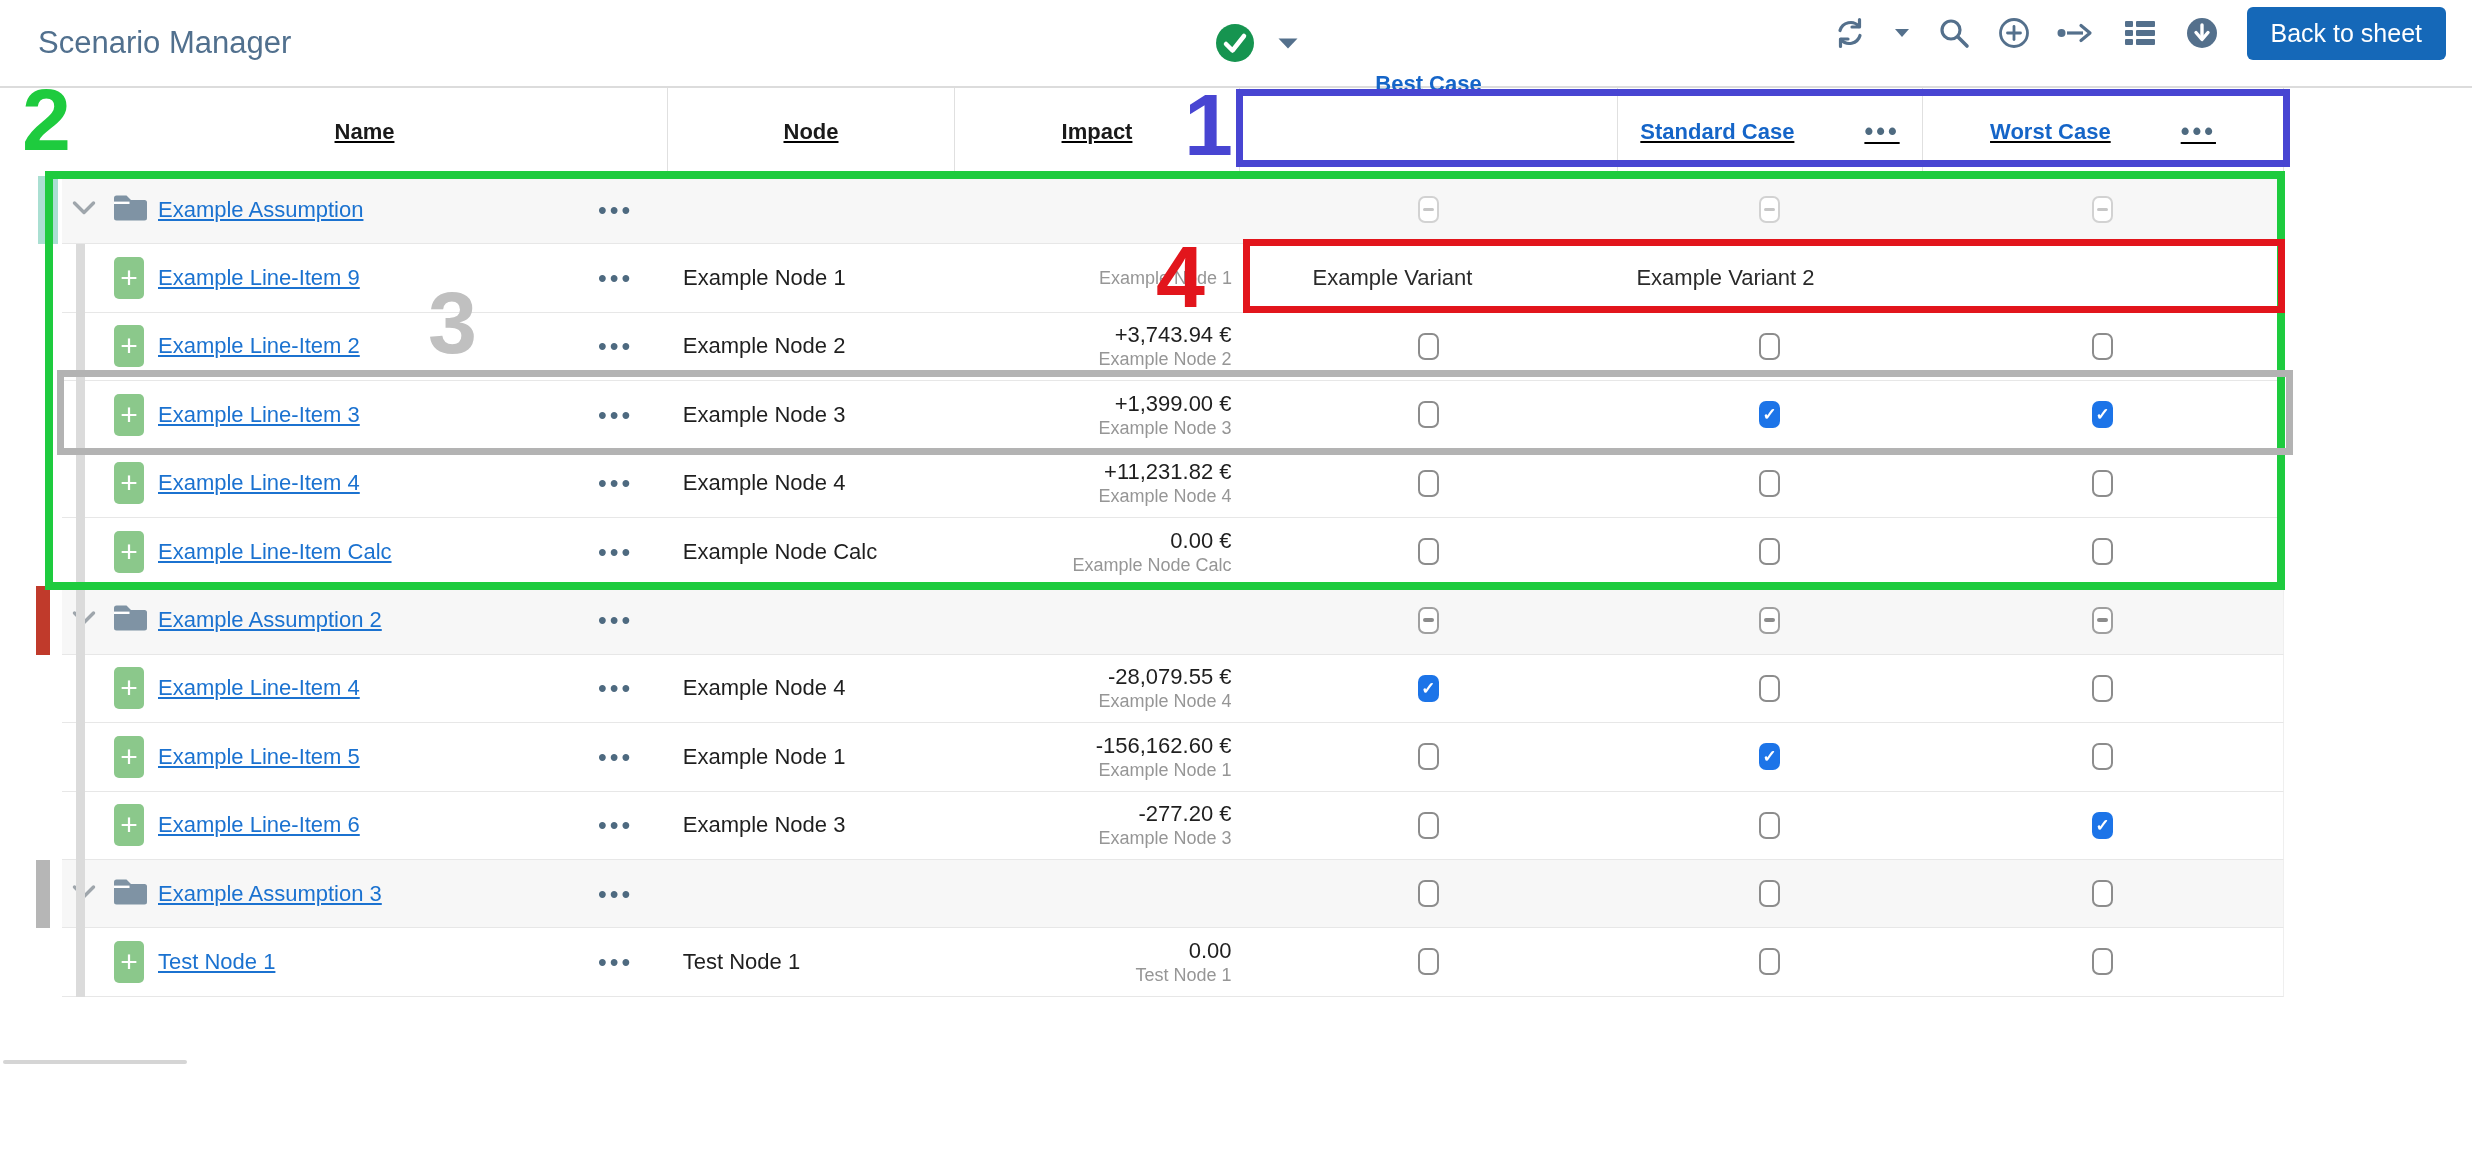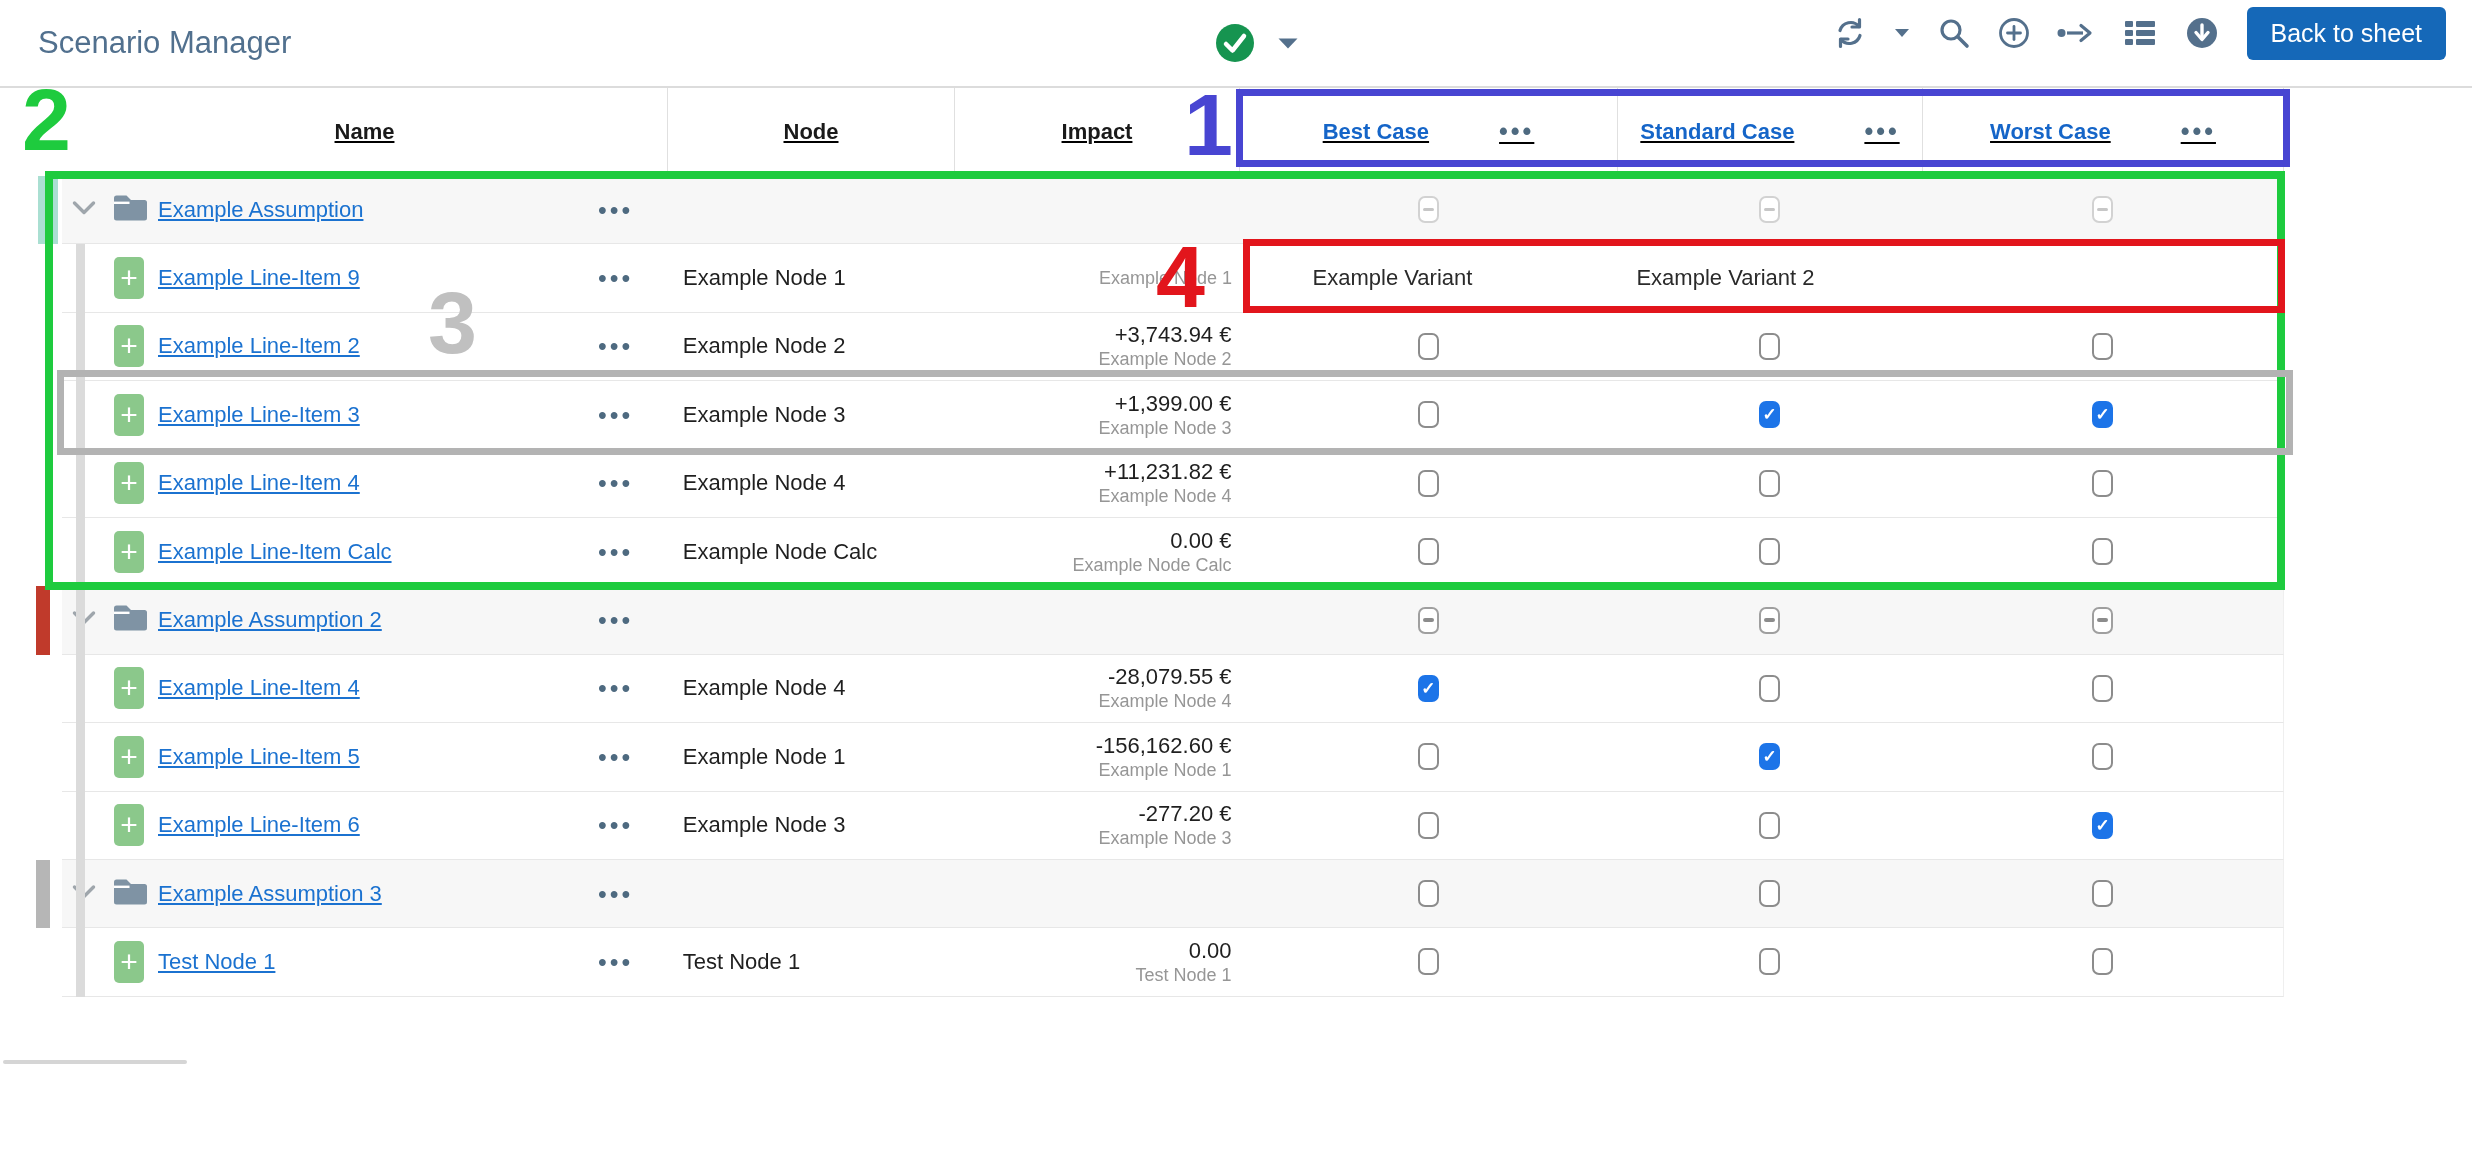--- a/index.html
+++ b/index.html
@@ -20,21 +20,21 @@
               border-radius:6px; padding:12px 24px; cursor:pointer;
               font-family:"Liberation Sans", sans-serif; }
 
   
   .colheads { position:absolute; left:62px; top:88px; height:88px; display:flex;
               background:#fff; border-bottom:1px solid #d9d9d9;text-decoration:underline; }
   .hcell { display:flex; align-items:center; justify-content:center;
            border-right:1px solid #e0e0e0; font-weight:bold; font-size:22px; color:#1a1a1a; }
   .hcell.scen { gap:70px; color:#1565c8; cursor:pointer; }
   .c-name { width:606px; } .c-node { width:287px; } .c-impact { width:285px; }
-  .c-s1 { width:378px; } .c-s2 { width:305px; } .c-s3 { width:361px; }
+  .c-s1 { width:378px;flex-direction:column; } .c-s2 { width:305px; } .c-s3 { width:361px; }
   .dots { color:#4e6a80; font-size:25px; letter-spacing:3px; cursor:pointer; line-height:1; }
 
   
   .tbl { position:absolute; left:62px; top:176px; width:2222px; z-index:1; }
   .row { display:flex; height:68.4px; background:#fff; border-bottom:1px solid #e7e7e7;
          border-right:1px solid #efefef;text-align:center; }
   .row.assumption { background:#f7f7f7; }
   .cell { display:flex; align-items:center; }
   .name-cell { position:relative; }
   .chev { position:absolute; left:10px; top:50%; transform:translateY(-50%); cursor:pointer; }

